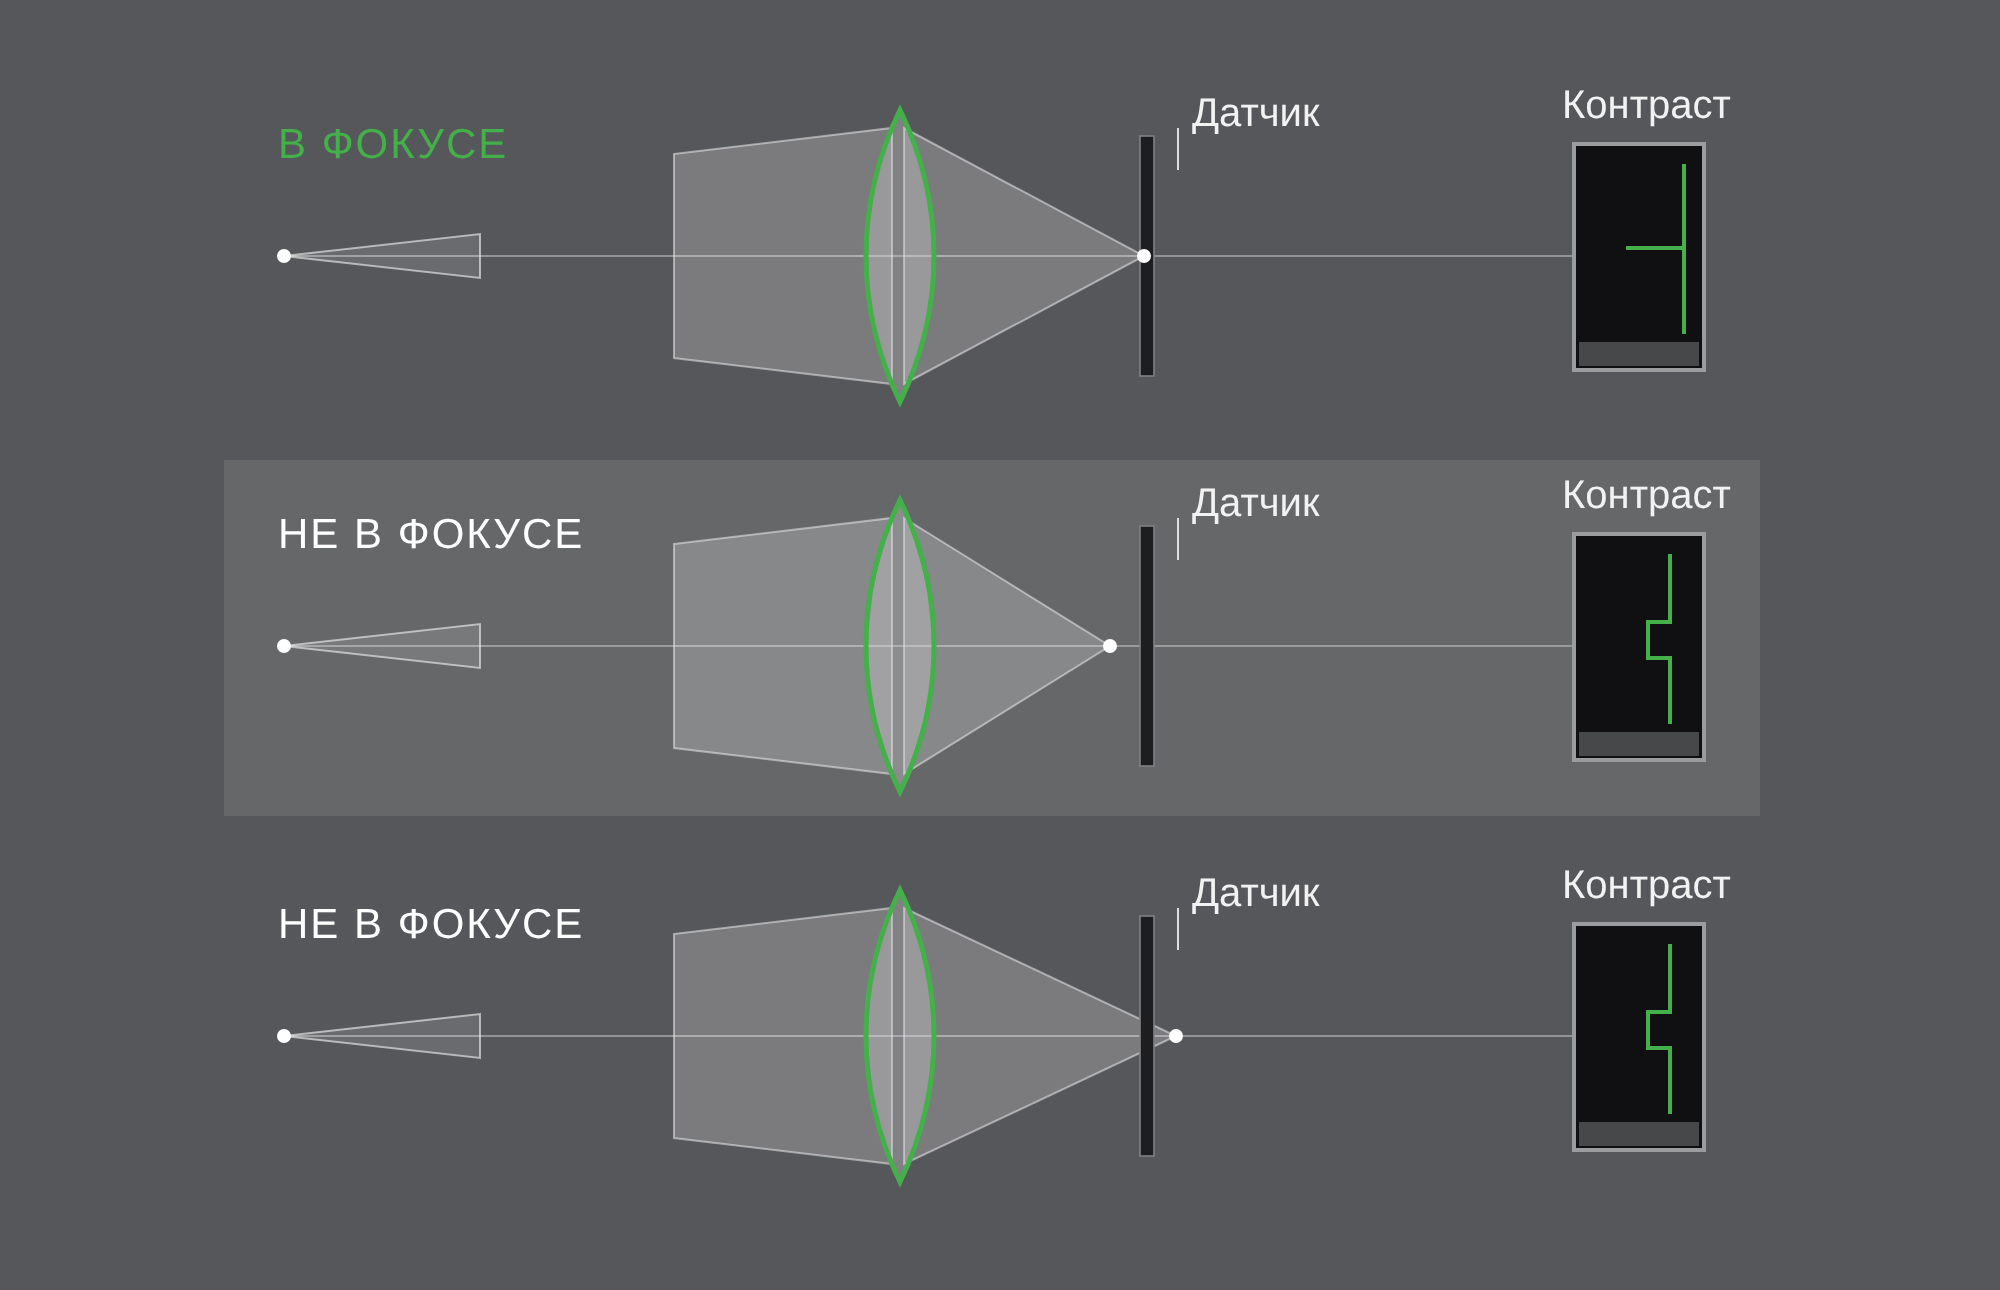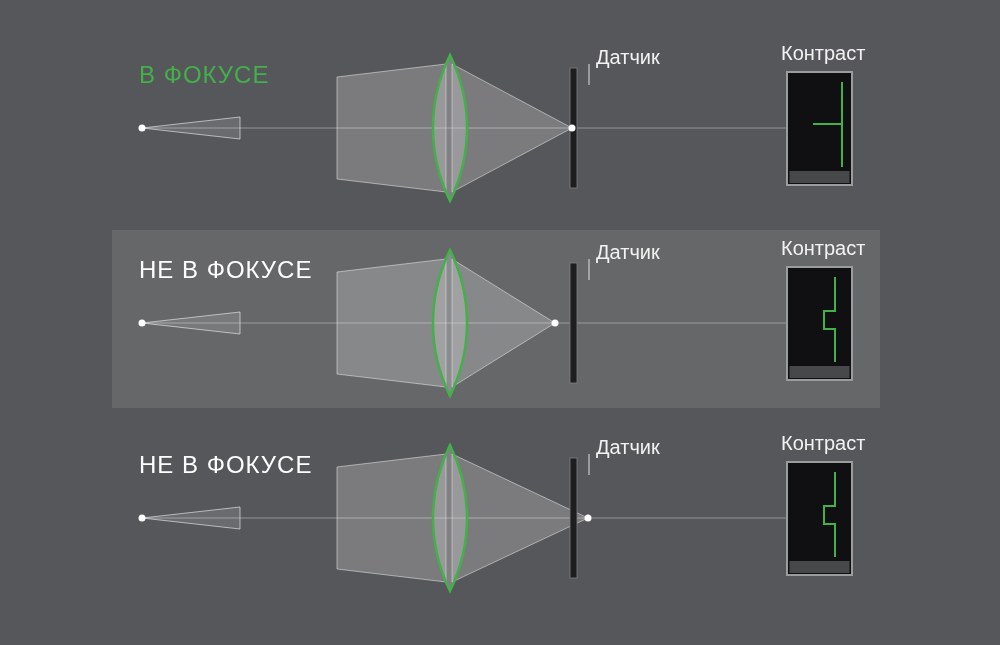--- a/index.html
+++ b/index.html
@@ -10,21 +10,21 @@
     -webkit-font-smoothing:antialiased;
   }
   .band{
     position:absolute;left:112px;top:230px;width:768px;height:178px;
     background:#666769;
   }
   .row{position:absolute;left:0;width:1000px;height:200px;}
   .row svg{position:absolute;left:0;top:0;}
   .row-label{
     position:absolute;left:139px;top:33px;
-    font-size:24px;letter-spacing:1px;color:#ffffff;white-space:nowrap;text-align:center;
+    font-size:21px;letter-spacing:1px;color:#ffffff;white-space:nowrap;text-align:center;
   }
   .row-label.green{color:#43b049;}
   .small-label{
     position:absolute;font-size:20px;color:#f2f2f2;white-space:nowrap;
   }
   .sensor-label{left:596px;top:18px;}
   .contrast-label{left:781px;top:14px;}
 </style>
 </head>
 <body>

